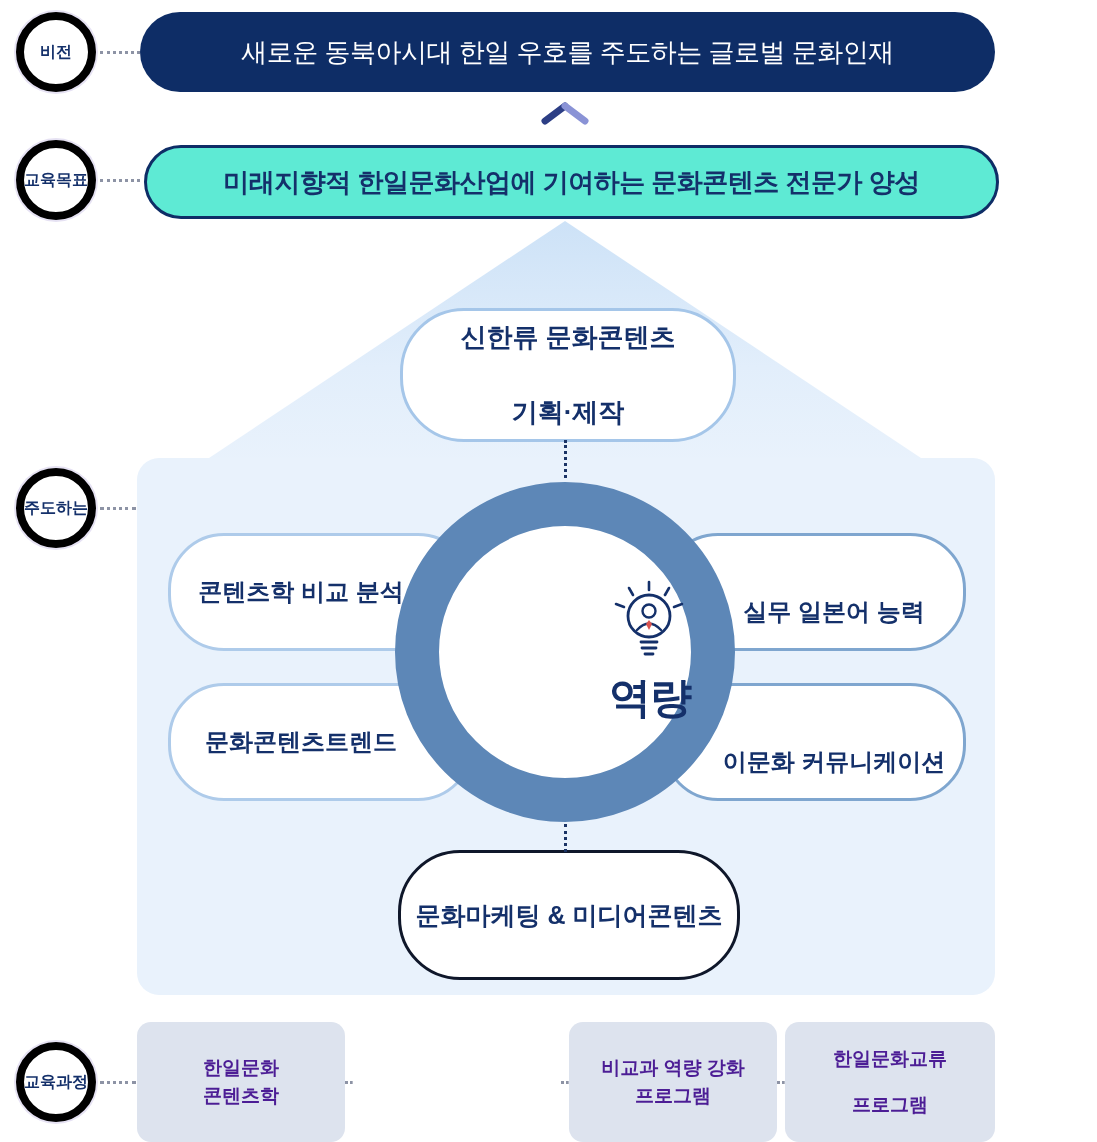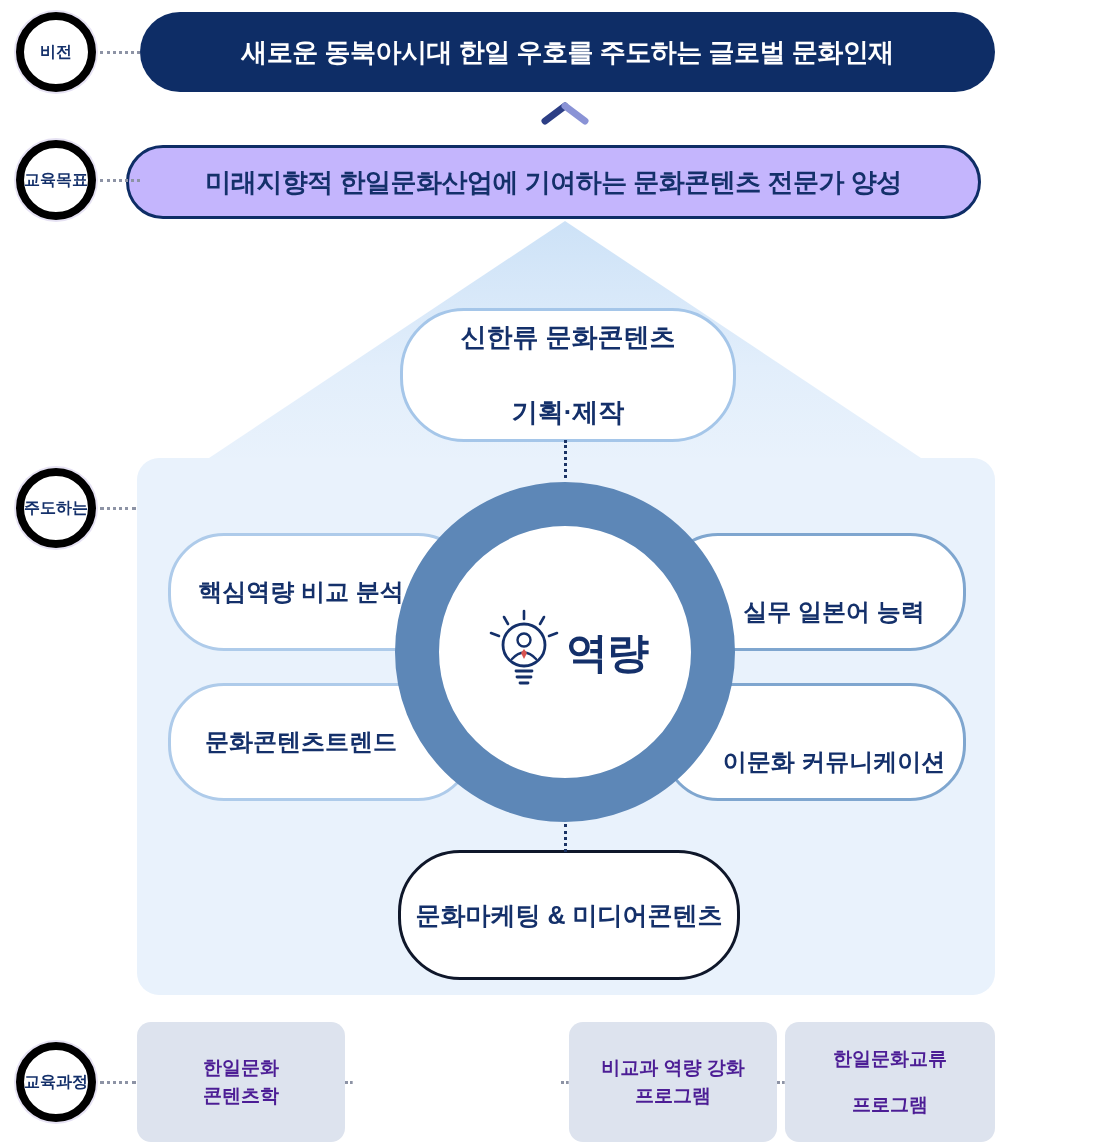--- a/index.html
+++ b/index.html
@@ -17,25 +17,25 @@
   }
 
   
   .leader-h{position:absolute;height:0;border-top:3px dotted #8d93a5;z-index:5;}
   .leader-v{position:absolute;width:0;border-left:3px dotted #1a3365;z-index:5;}
 
   
   .vision-pill{
     position:absolute;left:140px;top:12px;width:855px;height:80px;border-radius:40px;
     background:#0e2d66;color:#ffffff;display:flex;align-items:center;justify-content:center;
-    font-size:26px;font-weight:bold;letter-spacing:-0.5px;
+    font-size:26px;font-weight:normal;letter-spacing:-0.5px;
   }
   .goal-pill{
-    position:absolute;left:126px;top:145px;width:849px;height:68px;border-radius:37px;
-    background:#c4b5fd;border:3px solid #0e2d66;color:#14306a;
+    position:absolute;left:144px;top:145px;width:849px;height:68px;border-radius:37px;
+    background:#5eead4;border:3px solid #0e2d66;color:#14306a;
     display:flex;align-items:center;justify-content:center;
     font-size:26px;font-weight:bold;letter-spacing:-0.5px;
   }
   .chevron{position:absolute;left:541px;top:100px;width:48px;height:26px;}
 
   
   .comp-box{
     position:absolute;left:137px;top:458px;width:858px;height:537px;border-radius:22px;
     background:#e9f2fc;z-index:0;
   }
@@ -61,21 +61,21 @@
   .pill-left{left:168px;width:300px;height:112px;border-radius:56px;border:3px solid #aecbea;font-size:24px;}
   .pill-right{left:662px;width:298px;height:112px;border-radius:56px;border:3px solid #7fa6cf;font-size:24px;}
   .row-upper{top:533px;}
   .row-lower{top:683px;}
   .pill-left .pill-label{padding-right:40px;}
   .pill-right .pill-label{padding-left:40px;margin-top:40px;}
 
   .core-circle{
     position:absolute;left:395px;top:482px;width:252px;height:252px;border-radius:50%;
     background:#ffffff;border:44px solid #5d87b7;z-index:3;
-    display:flex;flex-direction:row;align-items:center;justify-content:center;
+    display:flex;flex-direction:column;align-items:flex-end;justify-content:center;
   }
   .core-label{font-size:42px;font-weight:bold;color:#14306a;margin-top:2px;letter-spacing:-1px;}
 
   
   .curr-box{
     position:absolute;top:1022px;width:208px;height:120px;border-radius:14px;
     background:#dde3ee;display:flex;flex-direction:column;align-items:center;justify-content:center;
     text-align:center;color:#4c1d95;font-size:19px;font-weight:bold;line-height:1.45;
   }
   .gap-dots{position:absolute;top:1081px;height:0;border-top:3px dotted #8d93a5;width:8px;z-index:1;}
@@ -116,21 +116,21 @@
   </div>
   <div class="leader-h" style="left:100px;top:507px;width:36px;"></div>
 
   <div class="pill pill-top">
     <span>신한류 문화콘텐츠</span>
     <span>기획·제작</span>
   </div>
   <div class="leader-v" style="left:564px;top:440px;height:38px;"></div>
 
   <div class="pill pill-left row-upper">
-    <span class="pill-label">핵심역량 비교 분석</span>
+    <span class="pill-label">콘텐츠학 비교 분석</span>
   </div>
   <div class="pill pill-right row-upper">
     <span class="pill-label">실무 일본어 능력</span>
   </div>
   <div class="pill pill-right row-lower">
     <span class="pill-label">이문화 커뮤니케이션</span>
   </div>
   <div class="pill pill-left row-lower">
     <span class="pill-label">문화콘텐츠트렌드</span>
   </div>

